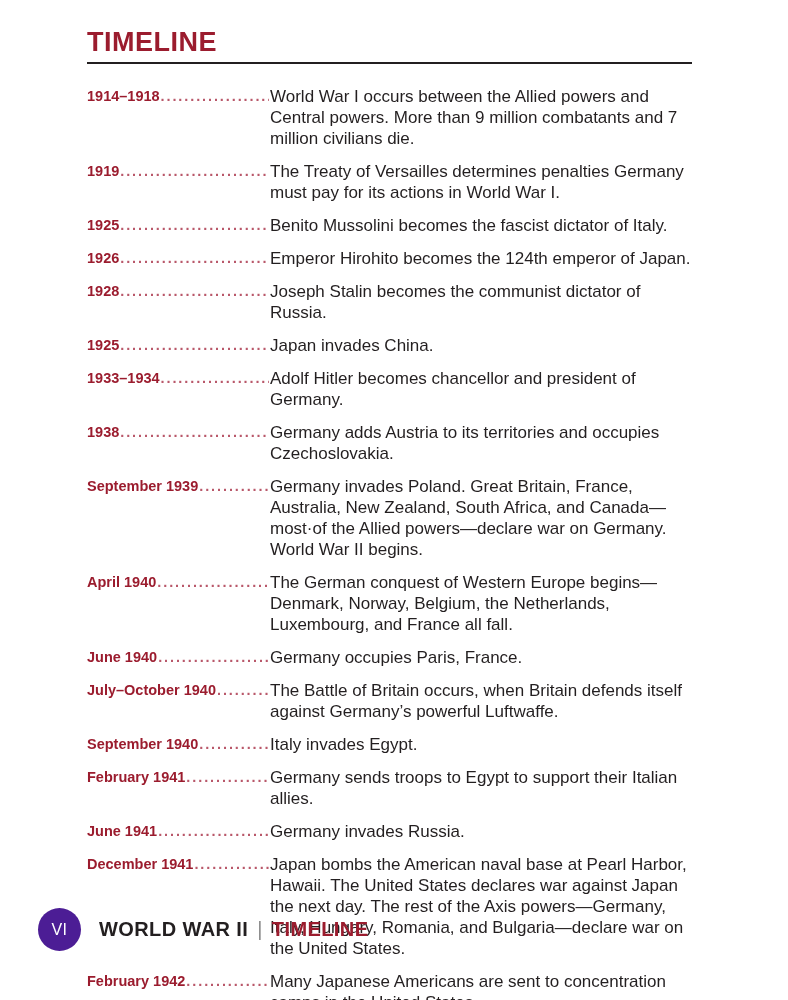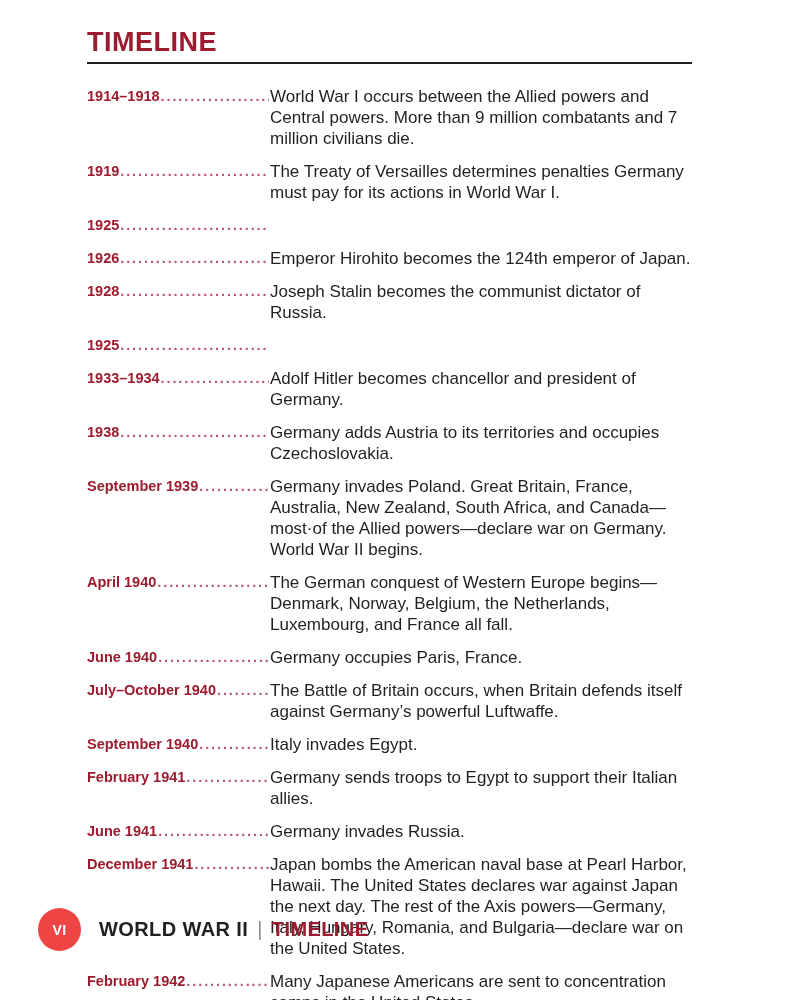--- a/index.html
+++ b/index.html
@@ -98,27 +98,27 @@
     position: absolute;
     left: 34px;
     top: 908px;
     display: flex;
     align-items: center;
   }
   .page-badge {
     width: 43px;
     height: 43px;
     border-radius: 50%;
-    background: #ef4444;
+    background: #4c1d95;
     color: #ffffff;
     display: flex;
     align-items: center;
     justify-content: center;
-    font-size: 14px;
-    font-weight: bold;
+    font-size: 16px;
+    font-weight: normal;
     letter-spacing: 0.5px;
   }
   .footer-text {
     margin-left: 18px;
     font-size: 20px;
     font-weight: bold;
     letter-spacing: 0.4px;
     display: flex;
     align-items: flex-end;
   }
@@ -153,40 +153,42 @@
           <span class="entry-date">1919</span>
           <span class="leader">................................................................................</span>
         </div>
         <div class="entry-desc">The Treaty of Versailles determines penalties Germany must pay for its actions in World War I.</div>
       </div>
       <div class="entry">
         <div class="entry-label-cell">
           <span class="entry-date">1925</span>
           <span class="leader">................................................................................</span>
         </div>
+        <div class="entry-desc">Benito Mussolini becomes the fascist dictator of Italy.</div>
       </div>
       <div class="entry">
         <div class="entry-label-cell">
           <span class="entry-date">1926</span>
           <span class="leader">................................................................................</span>
         </div>
         <div class="entry-desc">Emperor Hirohito becomes the 124th emperor of Japan.</div>
       </div>
       <div class="entry">
         <div class="entry-label-cell">
           <span class="entry-date">1928</span>
           <span class="leader">................................................................................</span>
         </div>
         <div class="entry-desc">Joseph Stalin becomes the communist dictator of Russia.</div>
       </div>
       <div class="entry">
         <div class="entry-label-cell">
           <span class="entry-date">1925</span>
           <span class="leader">................................................................................</span>
         </div>
+        <div class="entry-desc">Japan invades China.</div>
       </div>
       <div class="entry">
         <div class="entry-label-cell">
           <span class="entry-date">1933–1934</span>
           <span class="leader">................................................................................</span>
         </div>
         <div class="entry-desc">Adolf Hitler becomes chancellor and president of Germany.</div>
       </div>
       <div class="entry">
         <div class="entry-label-cell">

